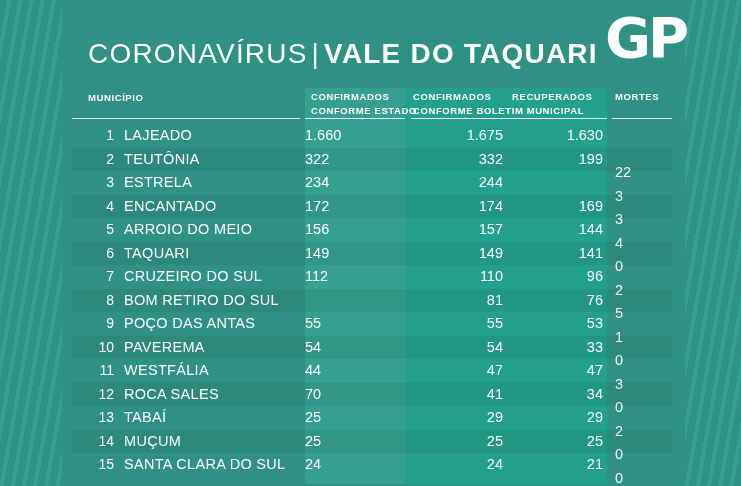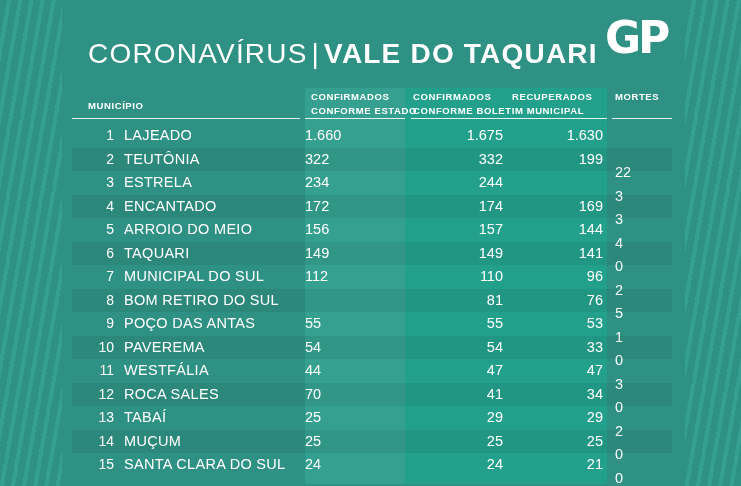--- a/index.html
+++ b/index.html
@@ -47,21 +47,21 @@
     position: absolute;
     right: 62px;
     top: 12px;
     width: 74px;
     height: 52px;
     color: #ffffff;
   }
   .logo-text {
     font-family: "DejaVu Sans", sans-serif;
     font-weight: bold;
-    font-size: 44px;
+    font-size: 56px;
     letter-spacing: -3px;
     line-height: 52px;
     color: #ffffff;
   }
   .title {
     position: absolute;
     left: 88px;
     top: 38px;
     color: #ffffff;
     font-size: 28px;
@@ -93,21 +93,21 @@
   .hdr-cell {
     position: absolute;
     color: #ffffff;
     font-size: 9.5px;
     font-weight: bold;
     letter-spacing: 0.6px;
     text-transform: uppercase;
   }
   .hdr-municipio {
     left: 6px;
-    top: 12px;
+    top: 4px;
     padding-left: 10px;
   }
   .band-estado {
     position: absolute;
     left: 233px;
     top: 0;
     width: 100px;
     height: 396px;
     background: #35a08f;
   }
@@ -304,21 +304,21 @@
         <div class="cell c-name">TAQUARI</div>
         <div class="cell c-estado">149</div>
         <div class="cell c-conf">149</div>
         <div class="cell c-rec">141</div>
         <div class="cell c-mortes">2</div>
       </div>
 
       <div class="row plain">
         <div class="stripe-bg"></div>
         <div class="cell c-rank">7</div>
-        <div class="cell c-name">MUNICIPAL DO SUL</div>
+        <div class="cell c-name">CRUZEIRO DO SUL</div>
         <div class="cell c-estado">112</div>
         <div class="cell c-conf">110</div>
         <div class="cell c-rec">96</div>
         <div class="cell c-mortes">5</div>
       </div>
 
       <div class="row alt">
         <div class="stripe-bg"></div>
         <div class="cell c-rank">8</div>
         <div class="cell c-name">BOM RETIRO DO SUL</div>

